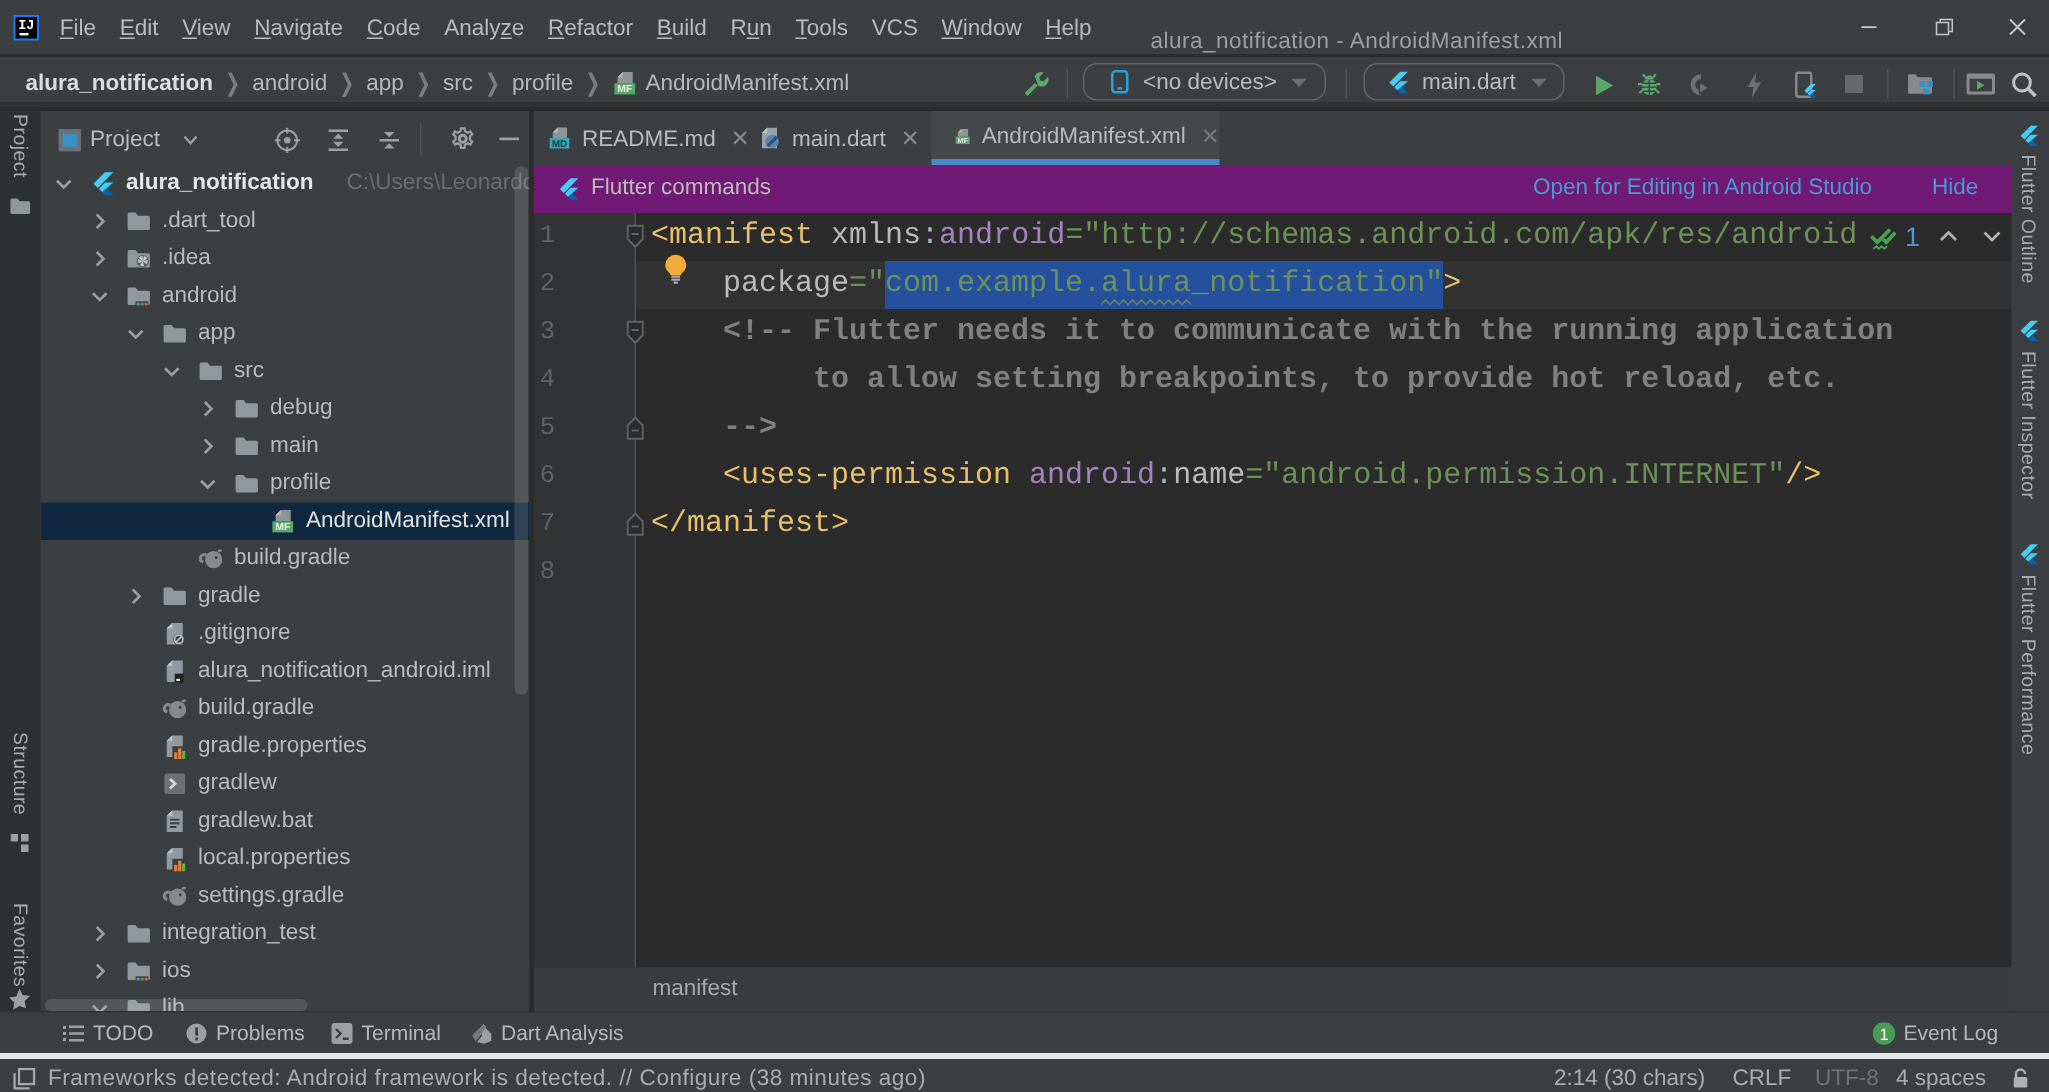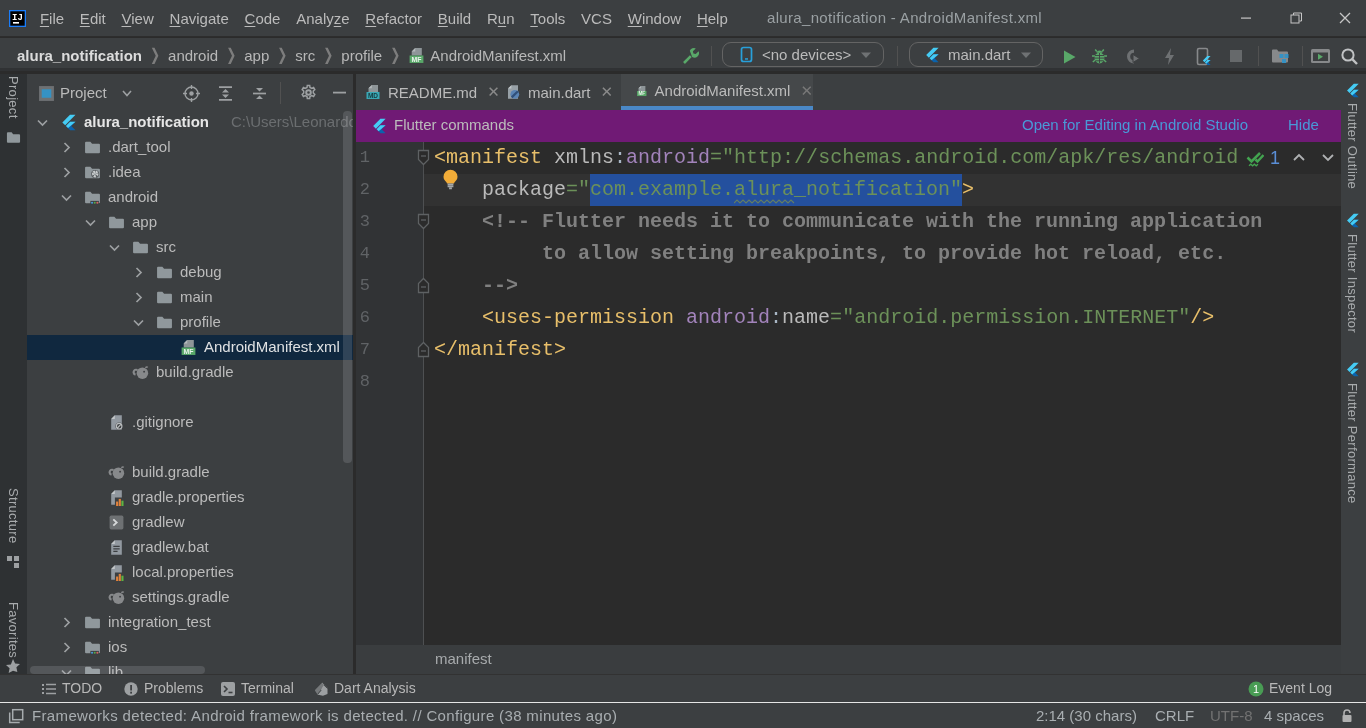--- a/index.html
+++ b/index.html
@@ -5,21 +5,21 @@
   * { margin:0; padding:0; box-sizing:border-box; }
   html,body { width:1366px; height:728px; overflow:hidden; background:#2b2b2b; }
   body { font-family:"Liberation Sans", sans-serif; color:#bbbbbb; position:relative; }
   .abs { position:absolute; }
   u { text-decoration:underline; text-underline-offset:2px; }
 
   
   #titlebar { position:absolute; left:0; top:0; width:1366px; height:37px; background:#3c3f41; border-bottom:1px solid #2d2d2d; }
   #titlebar .menus { position:absolute; left:32px; top:0; height:37px; display:flex; align-items:center; font-size:15px; color:#bbbbbb; }
   #titlebar .menus span { padding:0 7.9px; }
-  #wtitle { position:absolute; left:767px; top:9px; font-size:15px; color:#9aa0a3; letter-spacing:.33px; }
+  #wtitle { position:absolute; left:767px; top:19px; font-size:15px; color:#9aa0a3; letter-spacing:.33px; }
   .winbtn { position:absolute; top:0; width:46px; height:36px; display:flex; align-items:center; justify-content:center; }
 
   
   #navbar { position:absolute; left:0; top:38px; width:1366px; height:33px; background:#3c3f41; border-bottom:3px solid #303234; }
   #crumbs { position:absolute; left:17px; top:6px; height:22px; display:flex; align-items:center; font-size:15px; color:#b8b8b8; }
   #crumbs .sep { color:#7d7d7d; font-size:12px; padding:0 8px; transform:scaleY(1.35); display:inline-block; }
   .combo { position:absolute; top:4px; height:25px; border:1px solid #646464; border-radius:9px; display:flex; align-items:center; font-size:15px; color:#bbbbbb; }
 
   
   #leftstripe { position:absolute; left:0; top:74px; width:27px; height:600px; background:#2e3133; }
@@ -50,21 +50,21 @@
   .caretrow { position:absolute; left:0; width:985px; height:32px; background:#323232; }
   .selrect { position:absolute; left:234px; top:32px; width:372px; height:32px; background:#24509e; }
   .tag { color:#e8bf6a; } .attr { color:#bababa; } .ns { color:#a283bb; }
   .str { color:#6c9159; } .cmt { color:#808080;font-weight:bold; } .eq { color:#a9b7c6; }
   #bcrumb { position:absolute; left:0; top:571px; width:988px; height:29px; background:#3a3d3f; font-size:15px; color:#a7aaac; }
 
   #rightstripe { position:absolute; left:1341px; top:74px; width:25px; height:600px; background:#3c3f41; }
 
   
   #toolbar2 { position:absolute; left:0; top:674px; width:1366px; height:28px; background:#3c3f41; border-top:1px solid #323232; font-size:14px; color:#b8b8b8; }
-  #statusbar { position:absolute; left:0; top:702px; width:1366px; height:26px; background:#3c3f41; border-top:1px solid #e5e5e5; font-size:15px; color:#a9aeb1; }
+  #statusbar { position:absolute; left:0; top:702px; width:1366px; height:26px; background:#3c3f41; border-top:4px solid #e5e5e5; font-size:15px; color:#a9aeb1; }
 </style>
 </head>
 <body>
 
 <div id="titlebar">
   <svg class="abs" style="left:9px;top:10px" width="17" height="17" viewBox="0 0 17 17">
     <rect x="0.5" y="0.5" width="16" height="16" fill="#000" stroke="#1a7dfa" stroke-width="1.6"></rect>
     <text x="8.5" y="9.5" fill="#fff" font-family="Liberation Mono" font-size="9" font-weight="bold" text-anchor="middle">IJ</text>
     <rect x="4" y="12" width="6" height="1.6" fill="#fff"></rect>
   </svg>
@@ -321,29 +321,47 @@
       </div>
       <div class="trow" style="top:250px">
         <svg class="ic" style="left:105px" width="17" height="17" viewBox="0 0 16 16">
           <circle cx="9.8" cy="8.6" r="5.4" fill="#87898b"></circle>
           <path d="M5.2 5.6 q-3-.9-3.6 1.6 q-.5 2.2 1.7 2.9" stroke="#87898b" stroke-width="2" fill="none"></path>
           <path d="M12.6 3.6 q1.2-1.3 2.2-.4" stroke="#87898b" stroke-width="1.4" fill="none"></path>
           <circle cx="11.4" cy="7.2" r=".9" fill="#3c3f41"></circle>
         </svg>
         <span class="tx" style="left:129px">build.gradle</span>
       </div>
+      <div class="trow" style="top:275px">
+        <svg class="ic" style="left:57px;top:6px" width="13" height="13" viewBox="0 0 13 13">
+          <path d="M4.5 2 L9 6.5 L4.5 11" fill="none" stroke="#9da0a2" stroke-width="1.7"></path>
+        </svg>
+        <svg class="ic" style="left:81px" width="17" height="17" viewBox="0 0 16 16">
+          <use href="#i-folder"></use>
+        </svg>
+        <span class="tx" style="left:105px">gradle</span>
+      </div>
       <div class="trow" style="top:300px">
         <svg class="ic" style="left:81px" width="17" height="17" viewBox="0 0 16 16">
           <path d="M6.4 1.2 H13 V14.8 H3 V4.6z" fill="#9299a0"></path>
           <path d="M6.4 1.2 L3 4.6 H6.4z" fill="#c2c6c8"></path>
           <circle cx="10.5" cy="11.5" r="3.4" fill="#3c3f41"></circle>
           <circle cx="10.5" cy="11.5" r="2.6" fill="none" stroke="#b9bcbe" stroke-width="1.1"></circle>
           <path d="M8.6 13.4 L12.4 9.6" stroke="#b9bcbe" stroke-width="1.1"></path>
         </svg>
         <span class="tx" style="left:105px">.gitignore</span>
+      </div>
+      <div class="trow" style="top:325px">
+        <svg class="ic" style="left:81px" width="17" height="17" viewBox="0 0 16 16">
+          <path d="M6.4 1.2 H13 V14.8 H3 V4.6z" fill="#9299a0"></path>
+          <path d="M6.4 1.2 L3 4.6 H6.4z" fill="#c2c6c8"></path>
+          <rect x="8" y="9.5" width="5.5" height="5.5" fill="#231f1f"></rect>
+          <rect x="9" y="12.8" width="2.2" height="1.3" fill="#fff"></rect>
+        </svg>
+        <span class="tx" style="left:105px">alura_notification_android.iml</span>
       </div>
       <div class="trow" style="top:350px">
         <svg class="ic" style="left:81px" width="17" height="17" viewBox="0 0 16 16">
           <circle cx="9.8" cy="8.6" r="5.4" fill="#87898b"></circle>
           <path d="M5.2 5.6 q-3-.9-3.6 1.6 q-.5 2.2 1.7 2.9" stroke="#87898b" stroke-width="2" fill="none"></path>
           <path d="M12.6 3.6 q1.2-1.3 2.2-.4" stroke="#87898b" stroke-width="1.4" fill="none"></path>
           <circle cx="11.4" cy="7.2" r=".9" fill="#3c3f41"></circle>
         </svg>
         <span class="tx" style="left:105px">build.gradle</span>
       </div>

